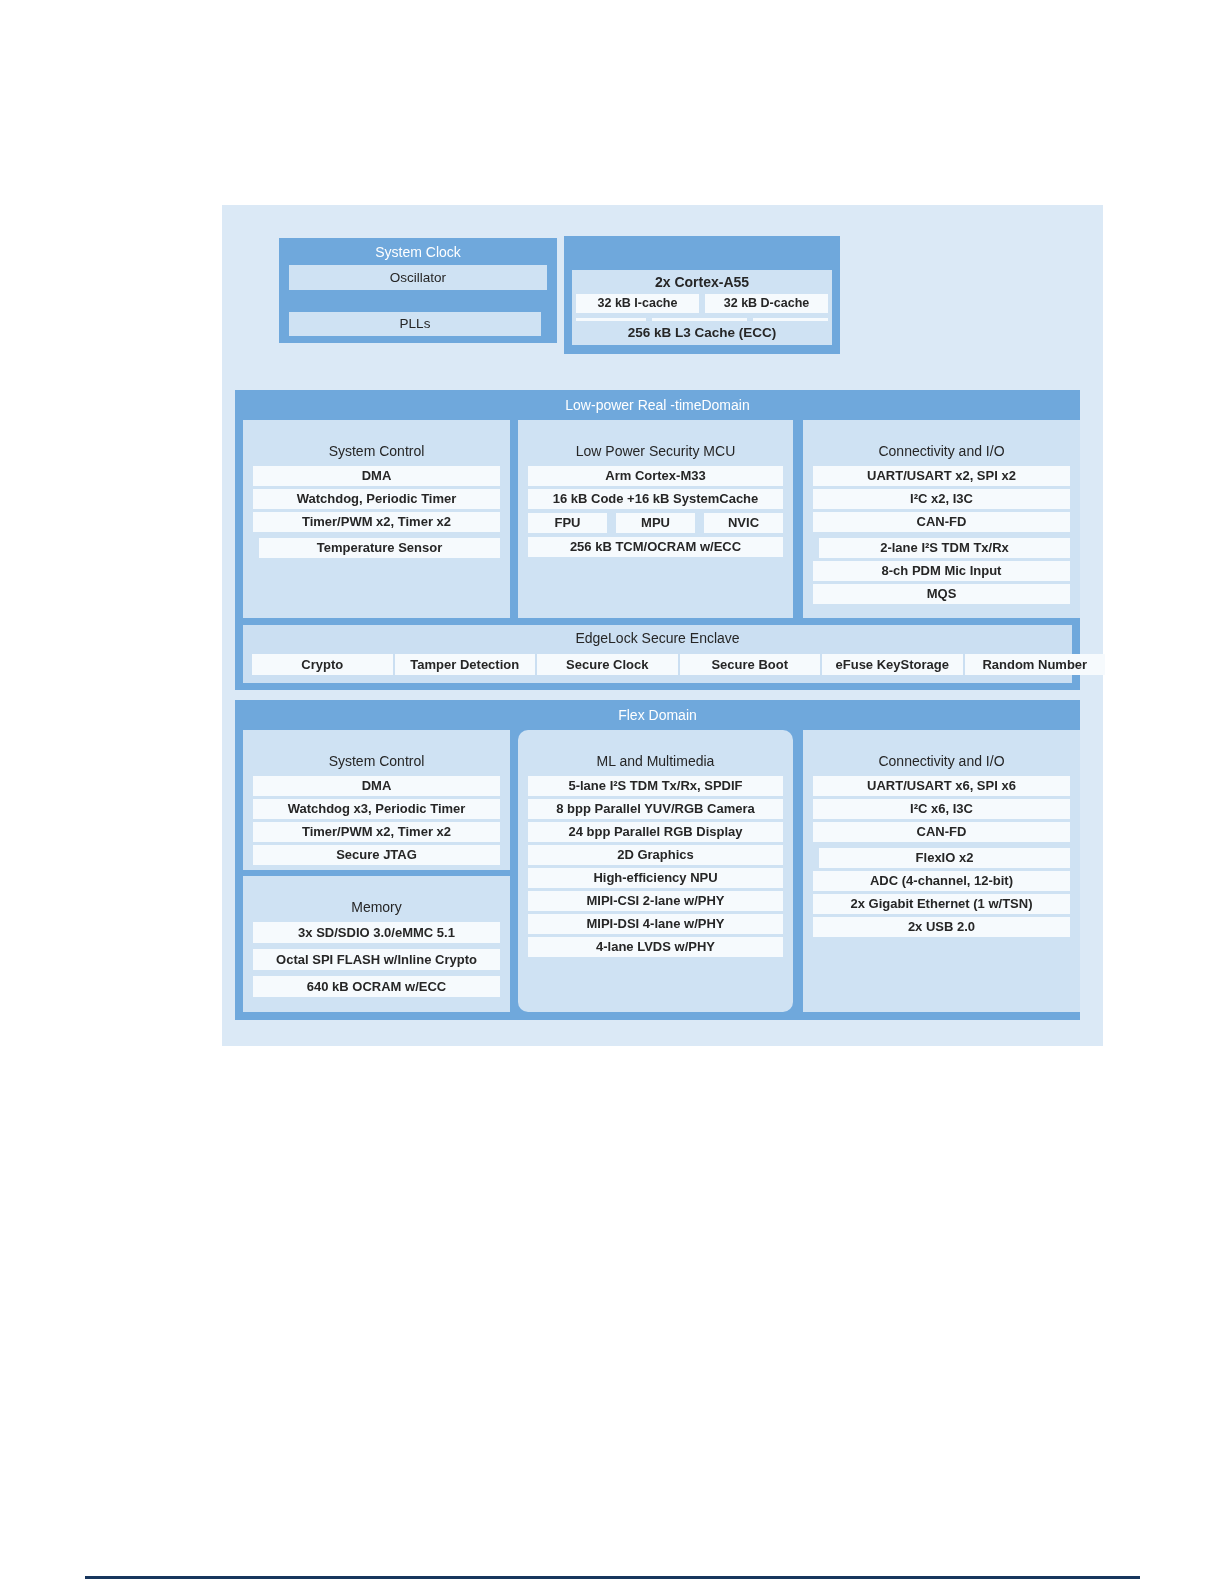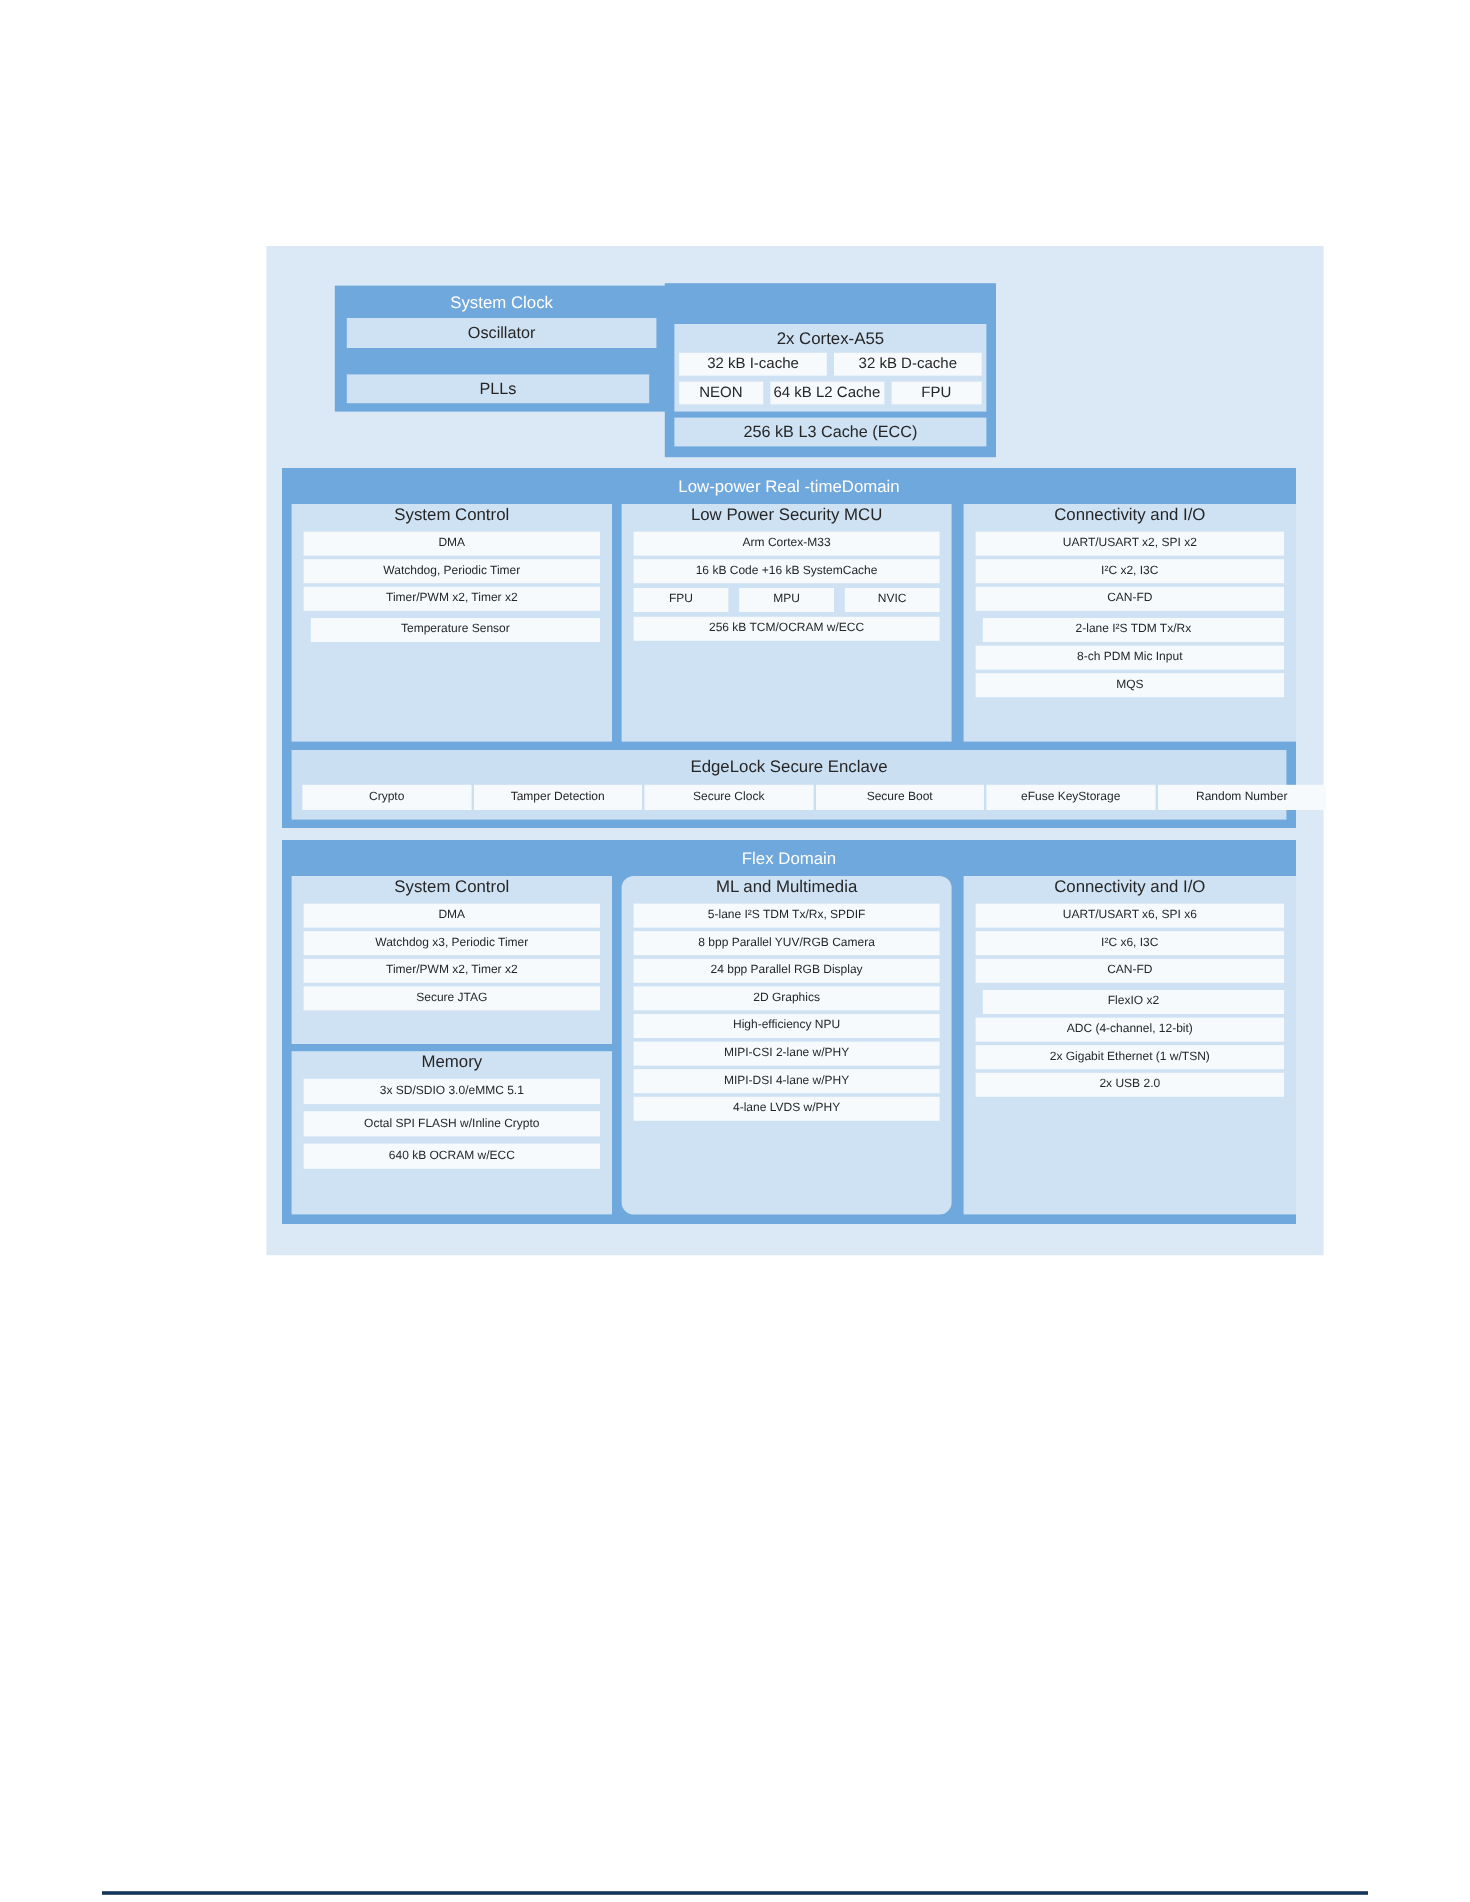--- a/index.html
+++ b/index.html
@@ -15,34 +15,34 @@
   .block { position:absolute; background:var(--block-blue,#6fa8dc);margin-left:47px; }
   .block-title { color:#ffffff; text-align:center; font-size:14px; padding-top:6px; }
   
   .lite {
     background:var(--panel-blue,#cfe2f3); color:#262626; text-align:center;
     font-size:13.5px;
   }
   
   .item {
     background:var(--item-bg,#f6fafd); color:#262626; text-align:center;
-    font-size:10px; height:20px; line-height:20px; margin:0 10px 3px;
-    white-space:nowrap; overflow:hidden;
+    font-size:13px; height:20px; line-height:20px; margin:0 10px 3px;
+    white-space:nowrap; overflow:hidden;font-weight:bold;
   }
   
   .sysclock { left:10px; top:33px; width:278px; height:105px; }
   .osc { margin:5px 10px 0; height:25px; line-height:25px; }
   .pll-stack { position:relative; margin:22px 10px 0; height:24px; }
   .pll-stack::before {
     content:""; position:absolute; z-index:-1; left:8px; top:-8px;
     width:100%; height:100%; background:var(--stack-bg,#ddeaf7);
   }
   .pll-front { position:relative; height:24px; line-height:24px; width:calc(100% - 6px); }
   
-  .cpublock { left:285px; top:31px; width:276px; height:145px; }
+  .cpublock { left:295px; top:31px; width:276px; height:118px;font-weight:bold; }
   .cpu-card {
     position:absolute; left:8px; top:34px; width:260px;
     background:var(--panel-blue,#cfe2f3); padding-bottom:1px;
   }
   .cpu-card::before {
     content:""; position:absolute; z-index:-1; left:7px; top:-8px;
     width:100%; height:100%; background:var(--stack-bg,#ddeaf7);
   }
   .cpu-title { text-align:center; font-size:14px; padding:4px 0 4px; }
   .cpu-row { display:flex; gap:6px; padding:0 4px; margin-bottom:5px; }
@@ -57,21 +57,21 @@
   .dram-item {
     margin:5px 2px 0 8px; height:24px; line-height:24px;
     text-align:left; padding-left:3px; white-space:nowrap;
   }
   
   .domain { position:absolute; background:var(--block-blue,#6fa8dc); }
   .lowpower { left:13px; top:185px; width:845px; height:300px; }
   .flexdomain { left:13px; top:495px; width:845px; height:320px; }
   .domain-title { color:#ffffff; text-align:center; font-size:14px; padding-top:7px; }
   .panel { position:absolute; background:var(--panel-blue,#cfe2f3); }
-  .panel-title { text-align:center; font-size:14px; padding:0 0 7px; color:#262626; }
+  .panel-title { text-align:center; font-size:14px; padding:23px 0 7px; color:#262626; }
   .p-sc   { left:8px;   top:30px;  width:267px; height:198px; }
   .p-mcu  { left:283px; top:30px;  width:275px; height:198px; }
   .p-conn { left:568px; top:30px;  width:277px; height:198px; }
   .row3 { display:flex; gap:9px; margin:4px 10px 4px; }
   .row3 .item { flex:1; margin:0; }
   .gap-before { margin-top:6px;margin-left:16px; }
   
   .edgelock { left:8px; top:235px; width:829px; height:58px; background:var(--edgelock-bg,#cbdff2); position:absolute; }
   .edgelock .panel-title { padding:5px 0 6px; }
   .edgelock-items { position:absolute; left:9px; top:29px; width:853px; display:flex; gap:2px; }

